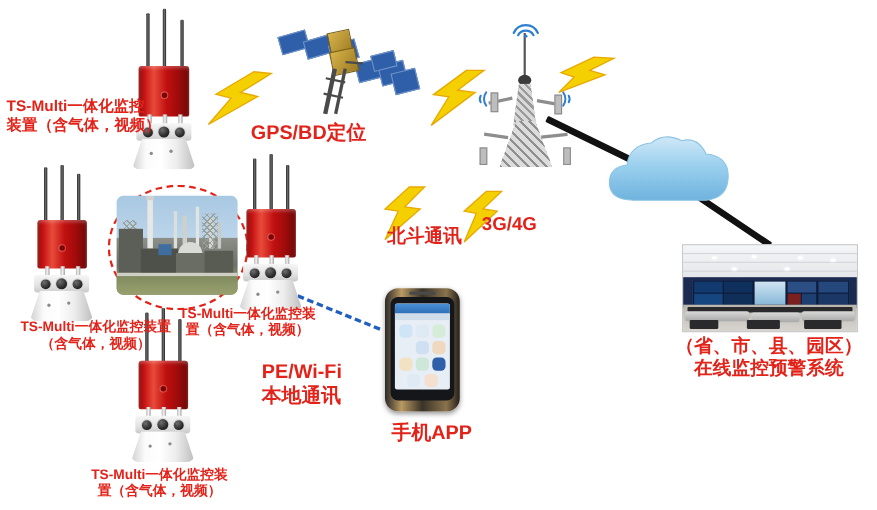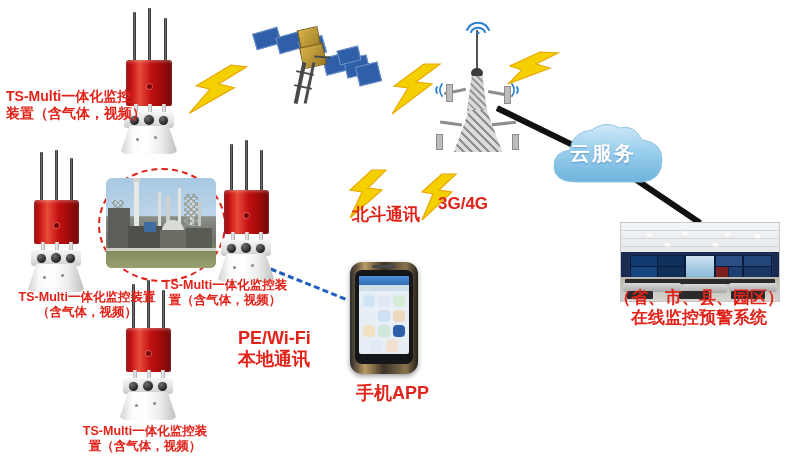--- a/index.html
+++ b/index.html
@@ -205,21 +205,20 @@
     <svg width="120" height="72" viewBox="0 0 120 72">
       <defs>
         <linearGradient id="cg" x1="0" y1="0" x2="0" y2="1">
           <stop offset="0%" stop-color="#cfe8f7"></stop>
           <stop offset="45%" stop-color="#9bd0ee"></stop>
           <stop offset="100%" stop-color="#6fb3de"></stop>
         </linearGradient>
       </defs>
       <path d="M28 64 Q6 64 6 48 Q6 34 22 32 Q24 14 44 12 Q56 2 72 10 Q86 6 94 22 Q114 24 114 42 Q114 62 94 64 Z" fill="url(#cg)" stroke="#8cc4e4" stroke-width="1"></path>
     </svg>
-    <div class="cloud-txt" style="left:22px;top:22px;">云服务</div>
   </div>
 
   <div class="bolt" style="left:186px;top:62px;">
     <svg width="64" height="58" viewBox="0 0 64 58">
       <polygon points="42,2 10,26 24,28 6,54 48,24 32,22 58,2" fill="#f5d000" stroke="#e8a800" stroke-width="1.2" transform="rotate(6 32 28)"></polygon>
     </svg>
   </div>
 
   <div class="bolt" style="left:386px;top:62px;">
     <svg width="60" height="56" viewBox="0 0 60 56">
@@ -416,27 +415,28 @@
 
   <div class="lbl lbl-md" style="left:6px;top:88px;width:150px;">TS-Multi一体化监控
 装置（含气体，视频）</div>
 
   <div class="lbl lbl-sm center" style="left:160px;top:278px;width:130px;">TS-Multi一体化监控装
 置（含气体，视频）</div>
 
   <div class="lbl lbl-sm center" style="left:70px;top:424px;width:150px;">TS-Multi一体化监控装
 置（含气体，视频）</div>
 
+  <div class="lbl lbl-xl" style="left:228px;top:110px;">GPS/BD定位</div>
 
   <div class="lbl lbl-lg" style="left:352px;top:205px;">北斗通讯</div>
 
   <div class="lbl lbl-lg" style="left:438px;top:194px;">3G/4G</div>
 
 
   <div class="lbl lbl-xl" style="left:356px;top:383px;">手机APP</div>
 
   <div class="lbl lbl-xl" style="left:238px;top:328px;line-height:1.15;">PE/Wi-Fi
 本地通讯</div>
 
-  <div class="lbl lbl-lg center" style="left:606px;top:288px;width:186px;line-height:1.2;">（省、市、县、园区）
+  <div class="lbl lbl-lg center" style="left:606px;top:305px;width:186px;line-height:1.2;">（省、市、县、园区）
 在线监控预警系统</div>
 
 </div>
 
 </body></html>

